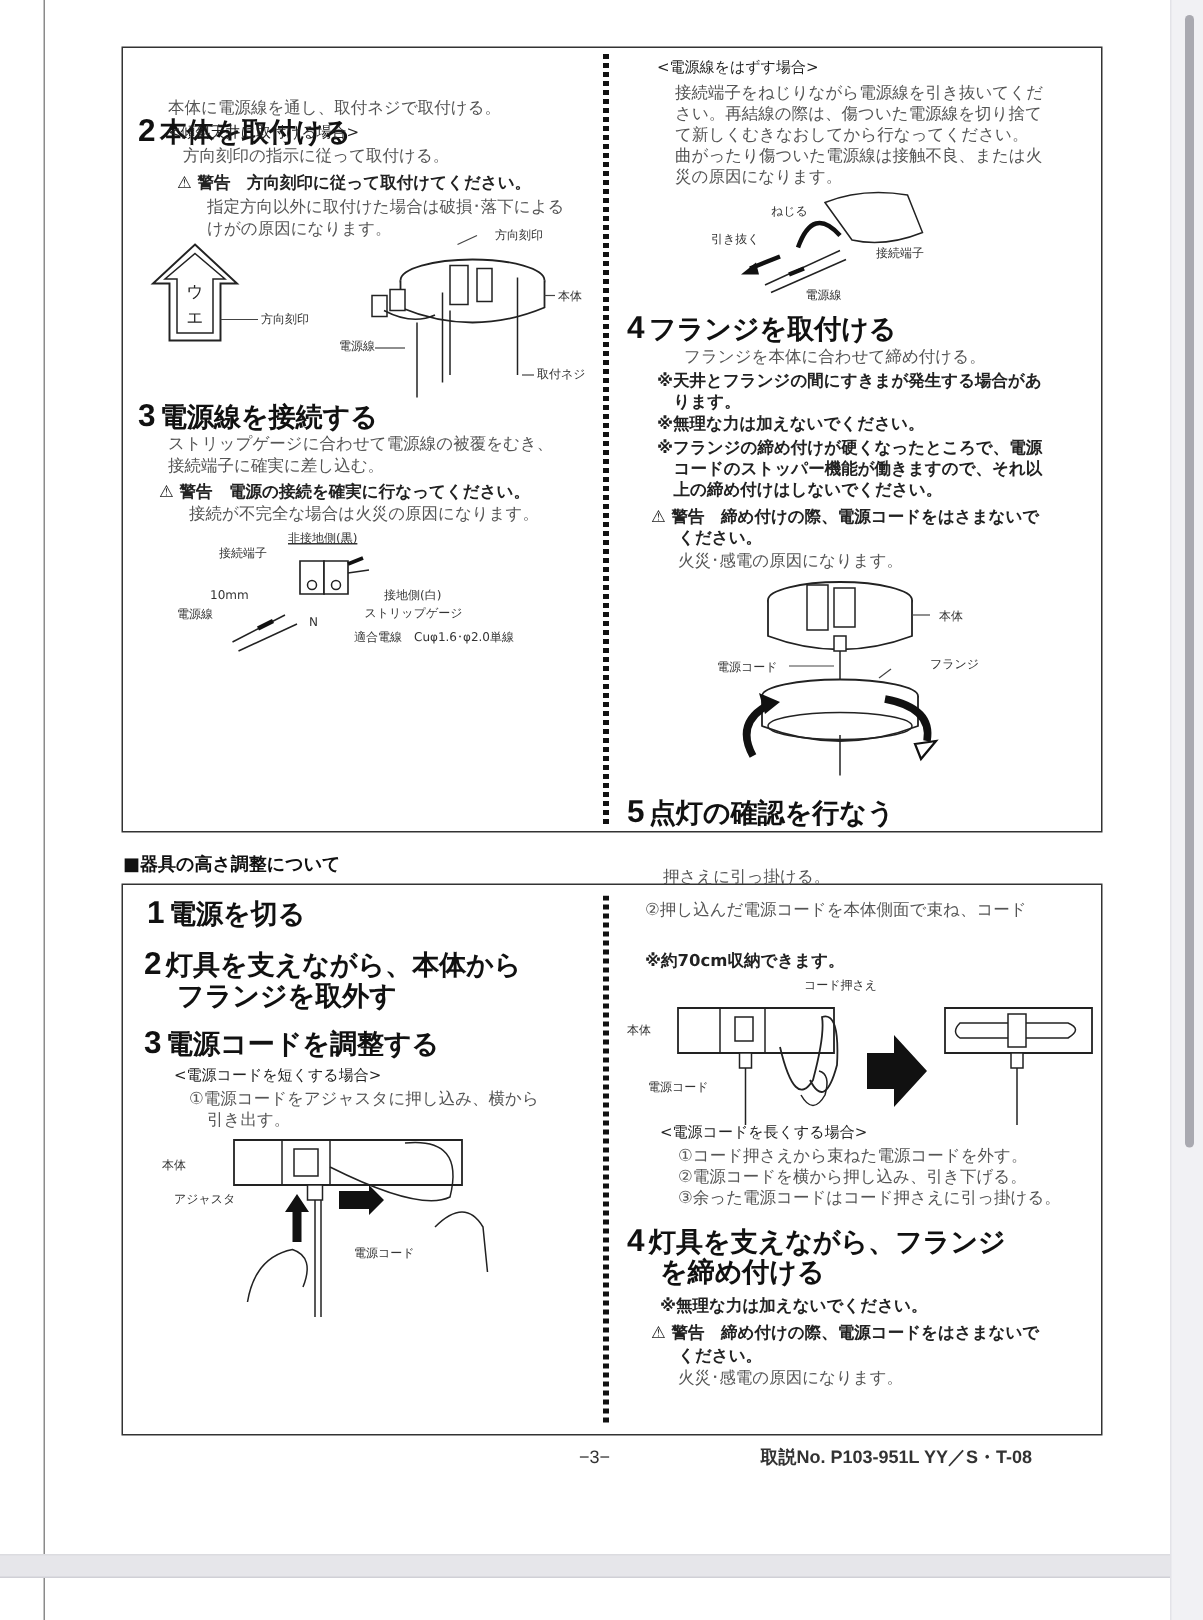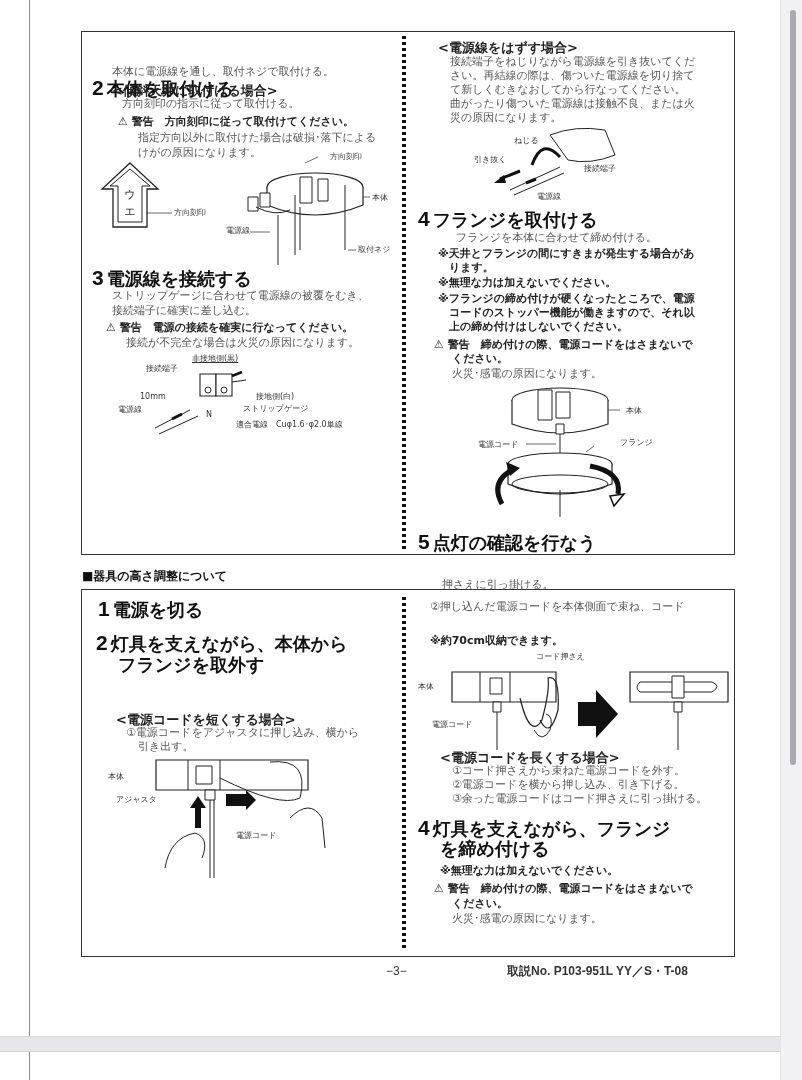--- a/index.html
+++ b/index.html
@@ -14,21 +14,21 @@
 
   .box { position: absolute; border: 1.5px solid #333; background: #fff; }
   .box-top { left: 81px; top: 31px; width: 654px; height: 524px; }
   .box-bottom { left: 81px; top: 589px; width: 654px; height: 368px; }
   .dotsep { position: absolute; width: 4px; background-image: linear-gradient(#111 55%, transparent 55%); background-size: 4px 6px; }
 
   .t { position: absolute; white-space: nowrap; line-height: 1.2; }
   .h-step { font-weight: bold; font-size: 18px; color: #111; }
   .h-step .num { font-size: 21px; font-family: "Liberation Sans", sans-serif; margin-right: 3px; }
   .body { font-size: 11px; color: #555; }
-  .sub { font-size: 13px; font-weight: bold; color: #222; }
+  .sub { font-size: 10px; font-weight: normal; color: #222; }
   .warn { font-size: 11px; font-weight: bold; color: #222; }
   .note { font-size: 11px; font-weight: bold; color: #222; }
   .lbl { font-size: 8px; color: #333; }
   .section-title { font-size: 12px; font-weight: bold; color: #111; }
   .footer { font-size: 12px; color: #333; font-family: "Liberation Sans", sans-serif; }
 
   svg.ill { position: absolute; overflow: visible; }
   svg.ill * { vector-effect: non-scaling-stroke; }
 </style>
 </head>
@@ -185,20 +185,23 @@
   <div class="box box-bottom"></div>
   <div class="dotsep" style="left:402px; top:597px; height:352px;"></div>
 
   <div class="t h-step" style="left:98px; top:596px;">
     <span class="num">1</span><span>電源を切る</span>
   </div>
   <div class="t h-step" style="left:96px; top:630px;">
     <span class="num">2</span><span>灯具を支えながら、本体から</span>
   </div>
   <div class="t h-step" style="left:118px; top:654px;">フランジを取外す</div>
+  <div class="t h-step" style="left:96px; top:683px;">
+    <span class="num">3</span><span>電源コードを調整する</span>
+  </div>
   <div class="t sub" style="left:116px; top:712px;">&lt;電源コードを短くする場合&gt;</div>
   <div class="t body" style="left:126px; top:726px;">①電源コードをアジャスタに押し込み、横から</div>
   <div class="t body" style="left:138px; top:740px;">引き出す。</div>
 
   <svg class="ill" style="left:150px; top:758px;" width="180" height="120">
     <rect x="6" y="2" width="152" height="30" fill="#fff" stroke="#222" stroke-width="1.2"></rect>
     <line x1="38" y1="2" x2="38" y2="32" stroke="#222" stroke-width="1"></line>
     <line x1="70" y1="2" x2="70" y2="32" stroke="#222" stroke-width="1"></line>
     <rect x="46" y="8" width="16" height="18" fill="#fff" stroke="#222" stroke-width="1"></rect>
     <rect x="55" y="32" width="10" height="10" fill="#fff" stroke="#222" stroke-width="1"></rect>

